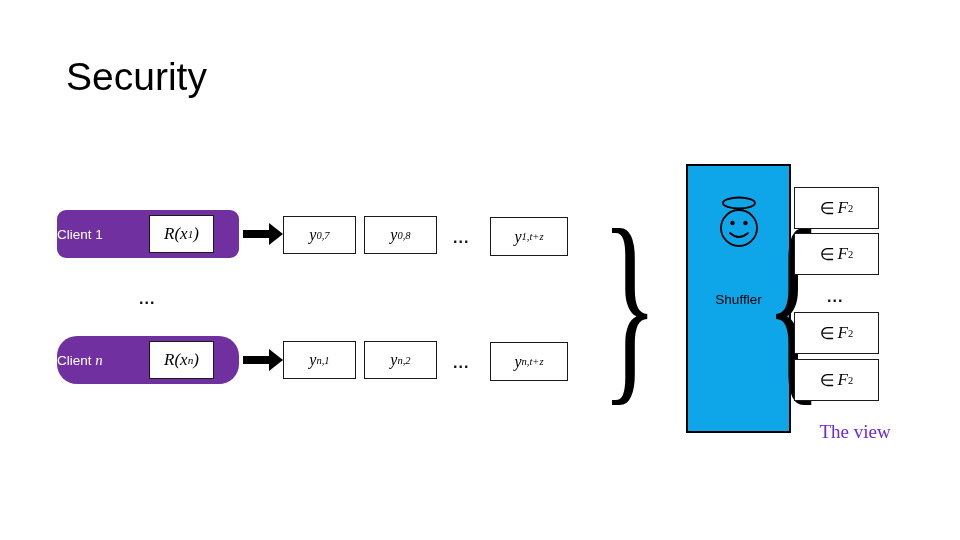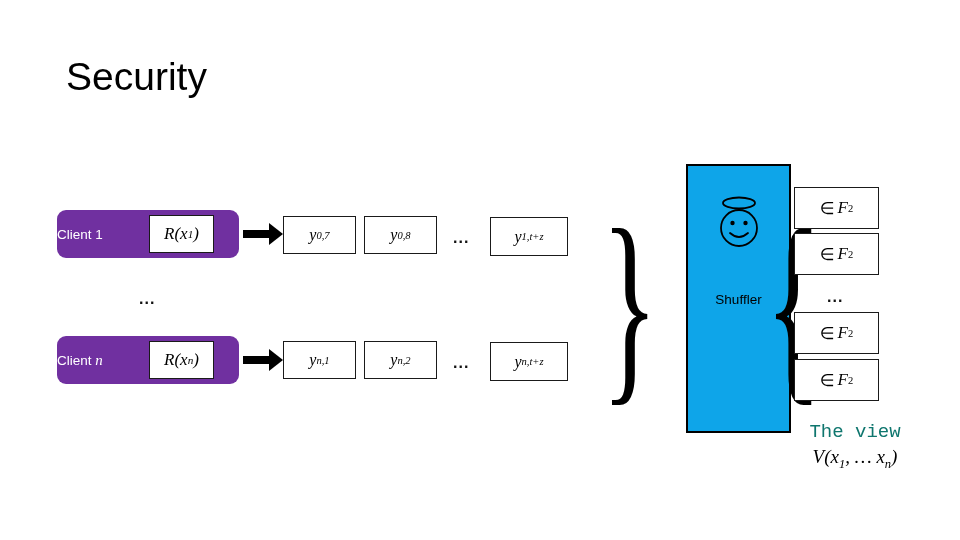--- a/index.html
+++ b/index.html
@@ -169,23 +169,23 @@
   .fbox sup { font-size: 0.62em; font-style: normal; }
 
   
   #view-caption {
     left: 760px;
     top: 420px;
     width: 190px;
     text-align: center;
   }
   #view-title {
-    font-family: Liberation Mono, monospace;
+    font-family: Liberation Serif, serif;
     font-size: 19px;
-    color: #0f766e;
+    color: #6d28d9;
     line-height: 24px;
     white-space: nowrap;
   }
   #view-formula {
     font-family: "Liberation Serif", serif;
     font-style: italic;
     font-size: 19px;
     color: #000000;
     line-height: 26px;
     white-space: nowrap;
@@ -208,21 +208,21 @@
       </span>
   </div>
 
   <div class="arrow" style="left:243px; top:223px; width:44px; height:22px;">
     <span class="shaft"></span>
     <span class="head"></span>
   </div>
 
   <div class="ellipsis" style="left:139px; top:290px;">...</div>
 
-  <div class="abs client-pill" style="left:57px; top:336px;">
+  <div class="abs client-pill" style="left:57px; top:336px;border-radius:20px;">
     <span class="client-label"><span>Client </span><span class="it">n</span></span>
     <span class="rbox">
         <span>R(x</span>
         <sub>n</sub>
         <span>)</span>
       </span>
   </div>
 
   <div class="arrow" style="left:243px; top:349px; width:44px; height:22px;">
     <span class="shaft"></span>
@@ -289,16 +289,15 @@
       <sup>2</sup>
   </div>
   <div class="abs fbox" style="left:794px; top:359px; width:83px; height:40px;">
     <span class="fsym">∈</span>
       <span class="fvar">F</span>
       <sup>2</sup>
   </div>
 
   <div class="abs" id="view-caption">
     <div id="view-title">The view</div>
-    <div id="view-formula"><span>V(x</span><sub>1</sub><span>, … x</span><sub>n</sub><span>)</span></div>
   </div>
 
 </div>
 
 </body></html>

